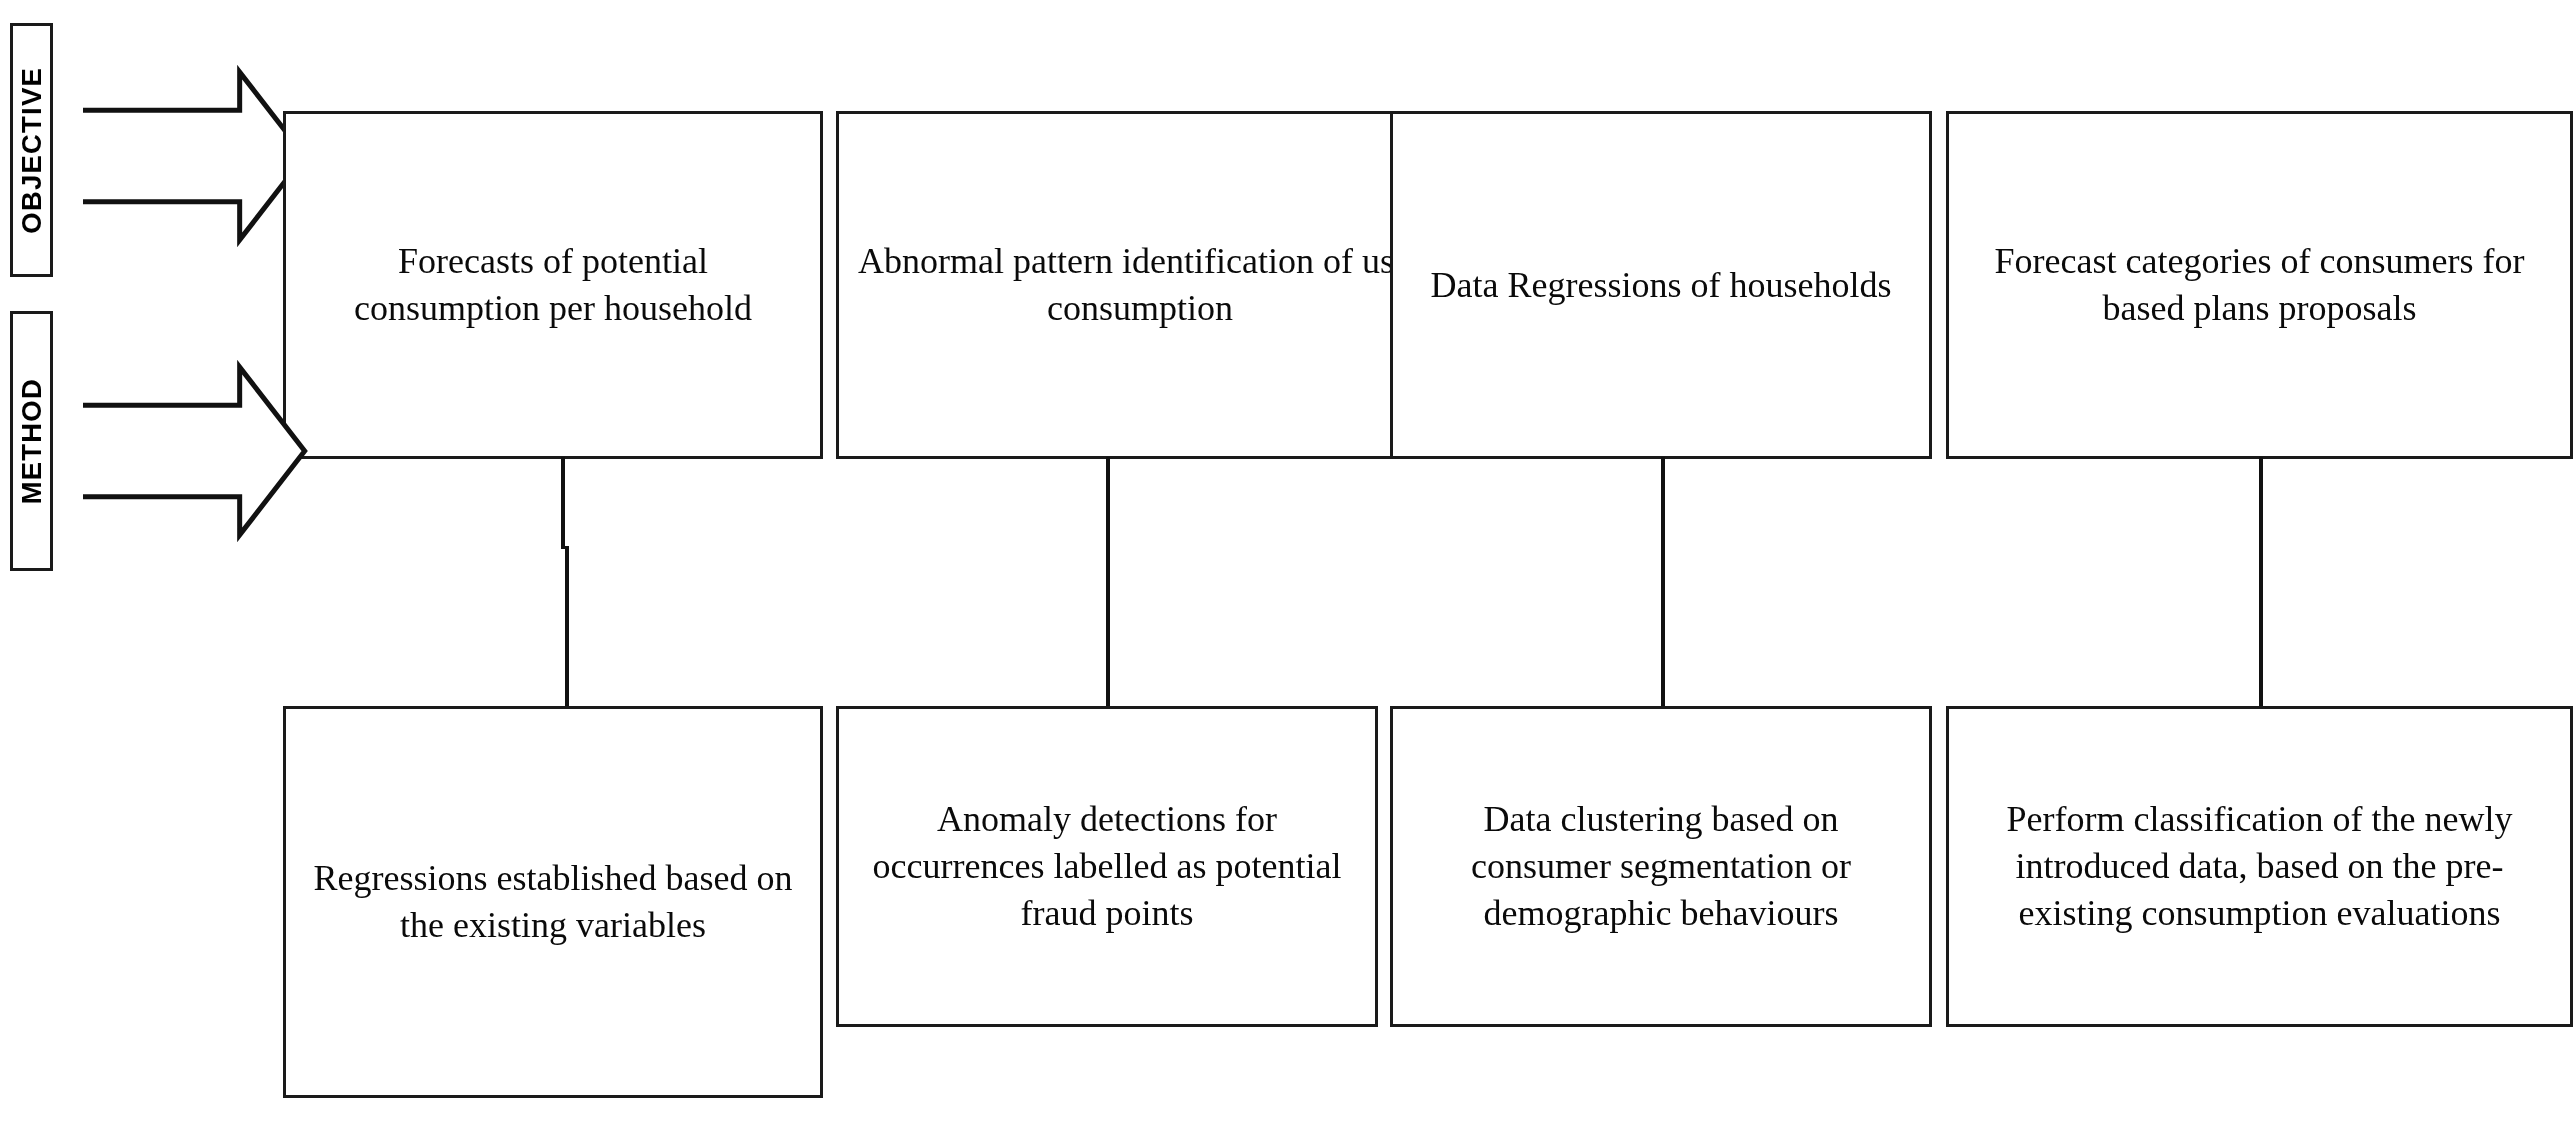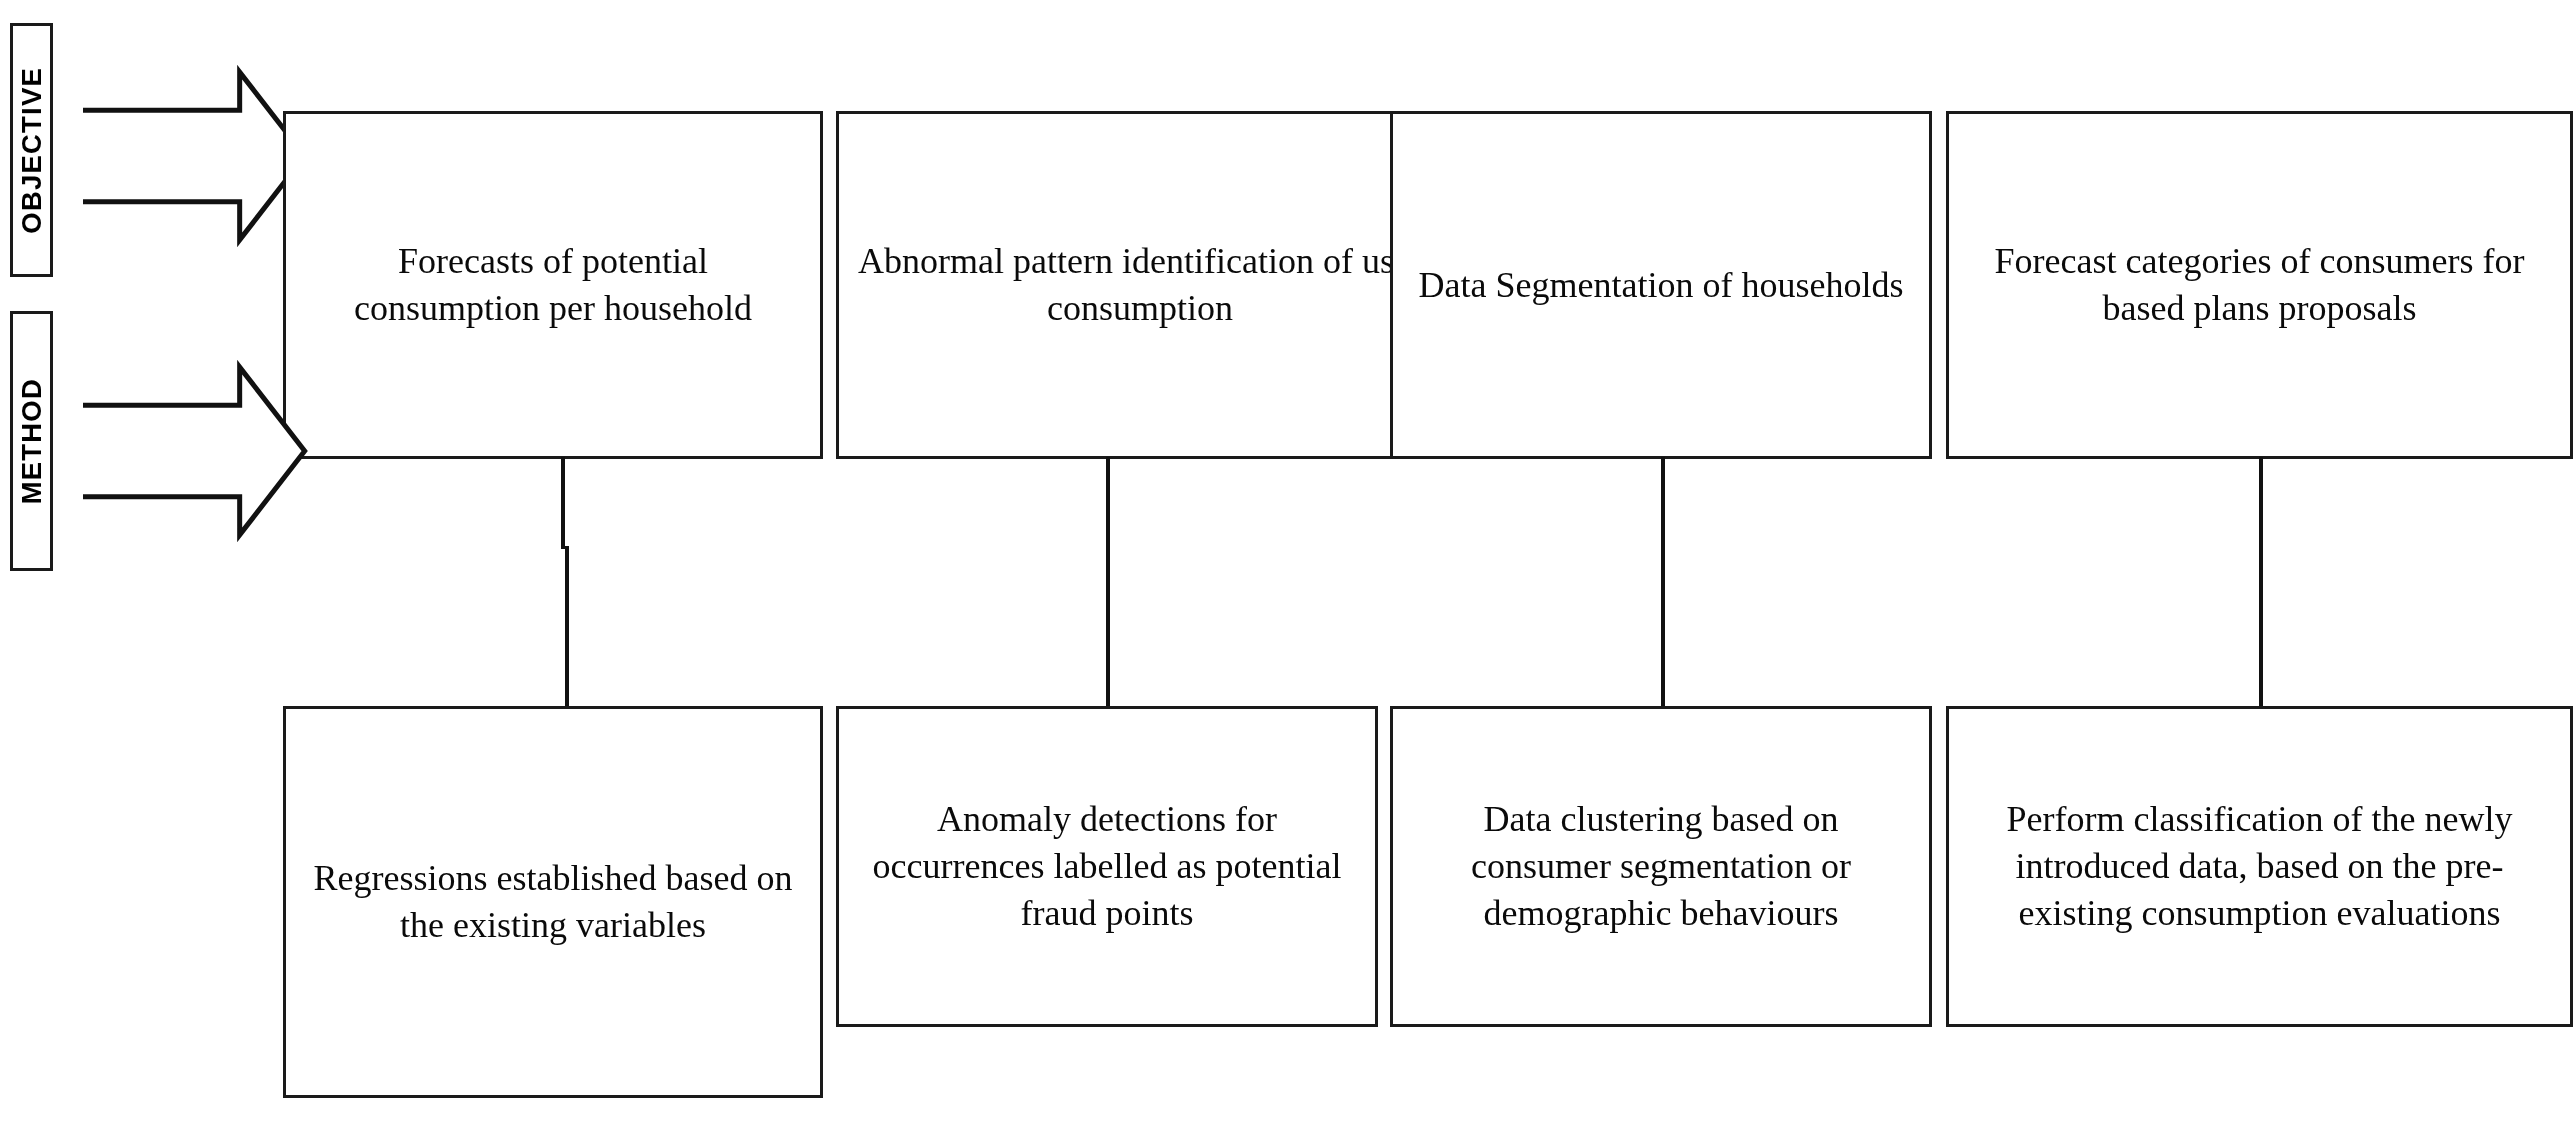--- a/index.html
+++ b/index.html
@@ -93,21 +93,21 @@
 
   <div class="node" style="left:283px; top:111px; width:540px; height:348px;">
     <span class="node-text">Forecasts of potential consumption per household</span>
   </div>
 
   <div class="node" style="left:836px; top:111px; width:608px; height:348px;">
     <span class="node-text">Abnormal pattern identification of user consumption</span>
   </div>
 
   <div class="node" style="left:1390px; top:111px; width:542px; height:348px;">
-    <span class="node-text">Data Segmentation of households</span>
+    <span class="node-text">Data Regressions of households</span>
   </div>
 
   <div class="node" style="left:1946px; top:111px; width:627px; height:348px;">
     <span class="node-text">Forecast categories of consumers for based plans proposals</span>
   </div>
 
   <div class="vconn" style="left:561px; top:457px; width:4.2px; height:92px;"></div>
   <div class="vconn" style="left:565px; top:546px; width:4.2px; height:161px;"></div>
 
   <div class="vconn" style="left:1106px; top:457px; width:4.2px; height:249px;"></div>

